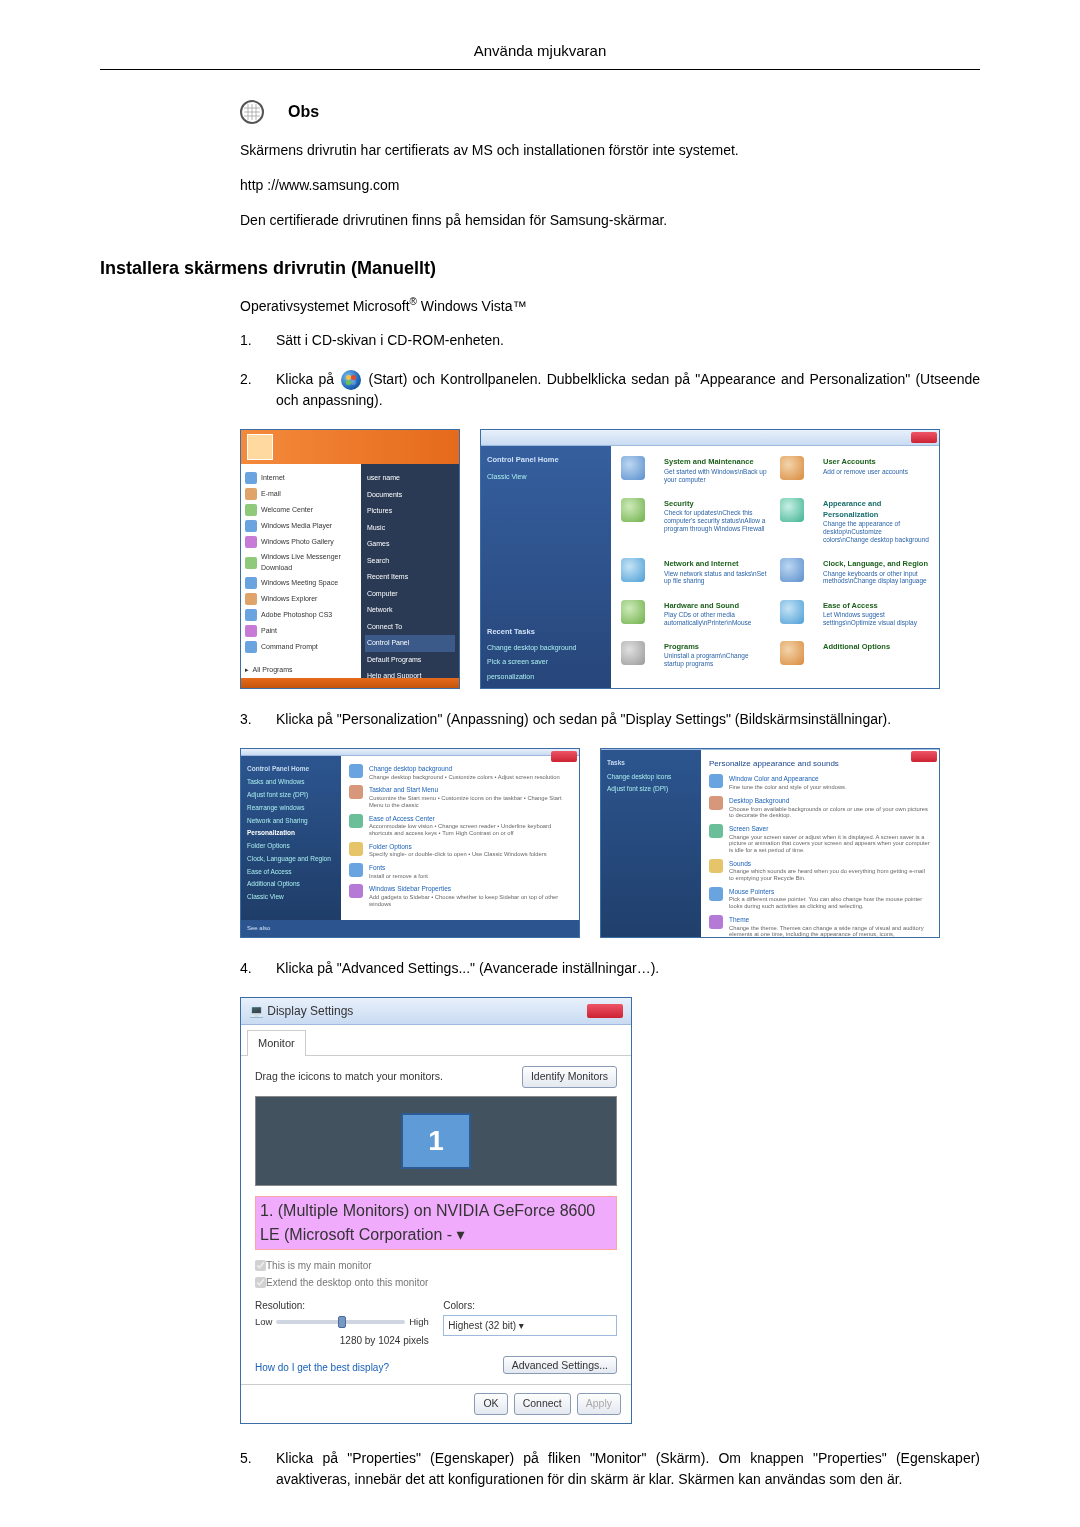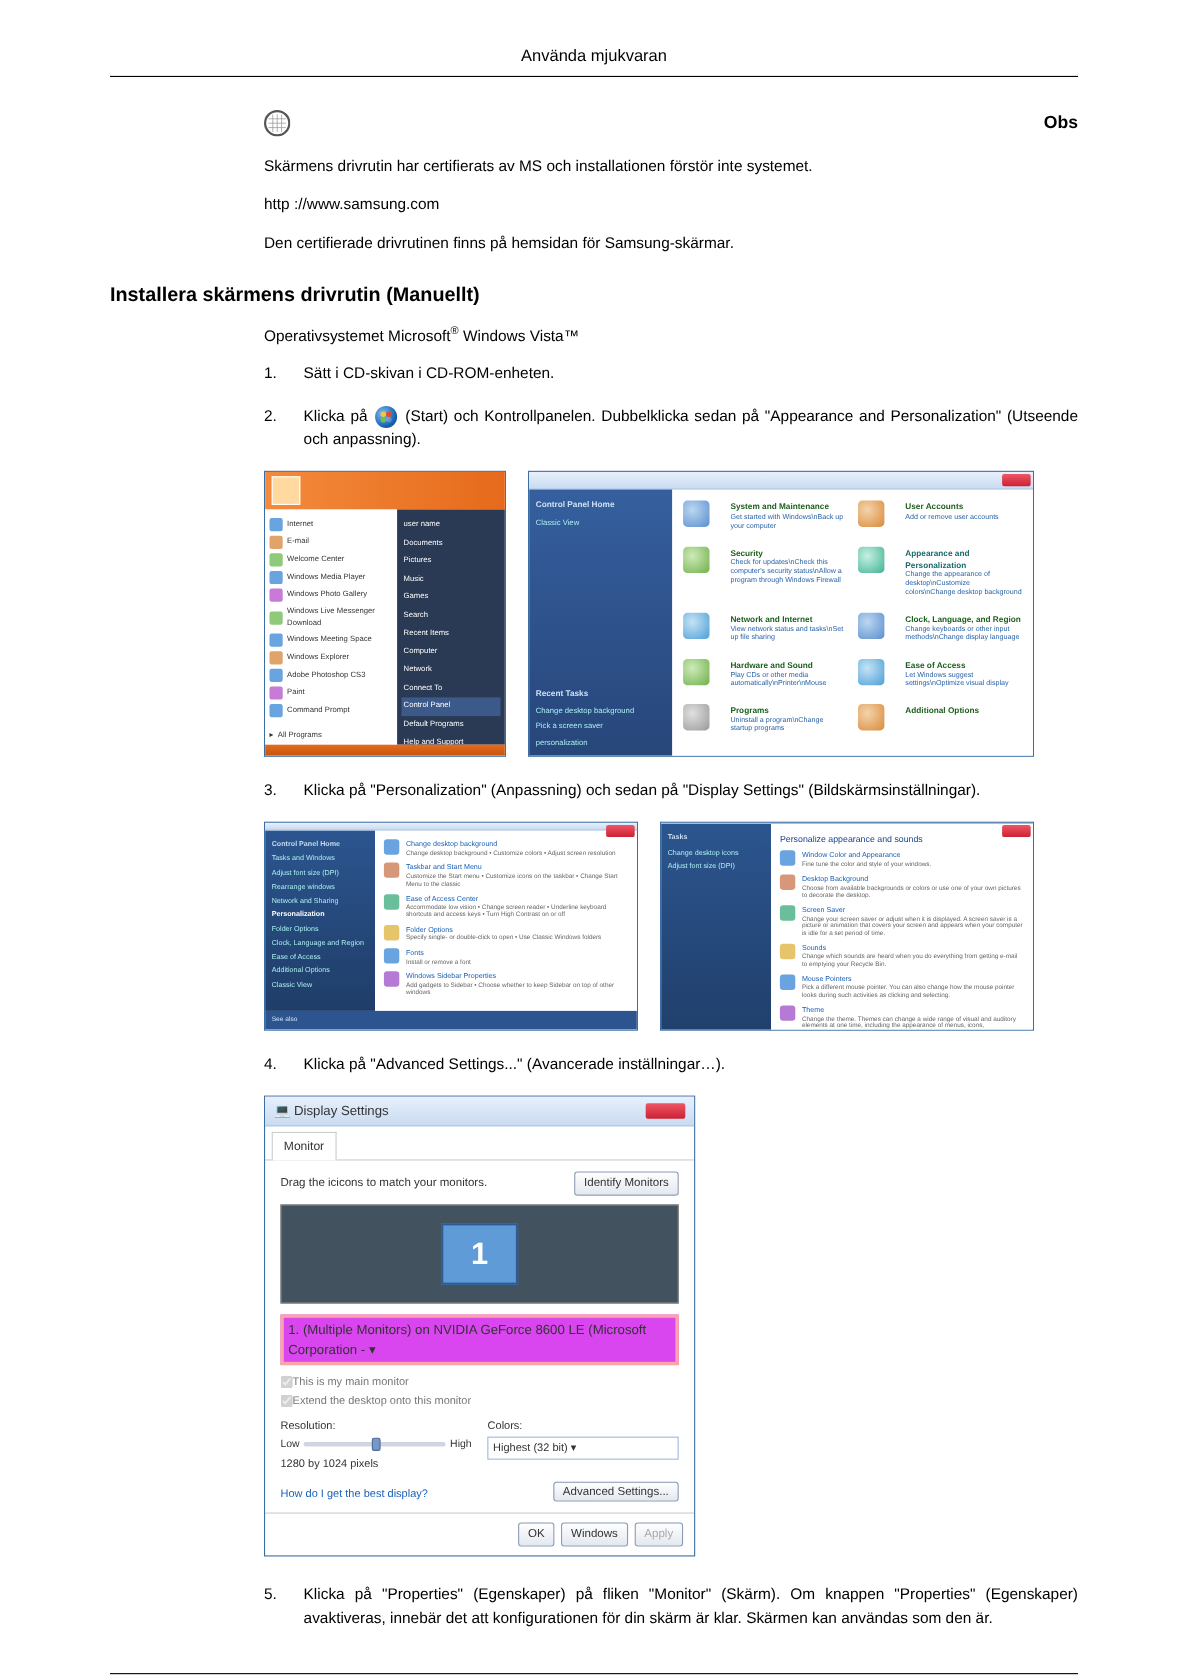--- a/index.html
+++ b/index.html
@@ -21,21 +21,20 @@
       padding-bottom: 6px;
       border-bottom: 1px solid #000;
       margin-bottom: 30px;
     }
     .obs-row {
       margin-left: 140px;
       display: flex;
       align-items: center;
       gap: 24px;
       margin-bottom: 16px;
-      justify-content: space-between;
     }
     .obs-icon {
       width: 24px;
       height: 24px;
       display: inline-flex;
       align-items: center;
       justify-content: center;
     }
     .obs-label {
       font-weight: bold;
@@ -299,24 +298,24 @@
       background:#5f9bd6;
       border:2px solid #2d5c95;
       color:#fff;
       font-size:28px;
       display:flex;
       align-items:center;
       justify-content:center;
       font-weight:bold;
     }
     .ds-select {
-      border:3px solid #fca5a5;
+      border:1px solid #fca5a5;
       padding:2px 4px;
-      font-size:12px;
-      background:#d946ef;
+      font-size:16px;
+      background:#f0abfc;
       width:100%;
       margin-bottom:8px;
     }
     .ds-check { font-size:10px; color:#777; margin-bottom:2px; display:flex; gap:0; align-items:center; }
     .ds-check input { width:11px; height:11px; }
     .ds-grid {
       display:flex;
       justify-content:space-between;
       margin-top:8px;
       font-size:10px;
@@ -337,21 +336,21 @@
       border-radius:2px;
     }
     .ds-thumb {
       position:absolute;
       top:-4px; left:48%;
       width:8px; height:12px;
       background:#7898c4;
       border:1px solid #4a6a9a;
       border-radius:2px;
     }
-    .ds-res-val { text-align:left; font-size:10px; margin-top:4px; }
+    .ds-res-val { text-align:right; font-size:10px; margin-top:4px; }
     .ds-color-sel {
       border:1px solid #9db9de;
       padding:2px 4px;
       font-size:10px;
       background:#fff;
       width:100%;
     }
     .ds-link { color:#1a60b7; font-size:10px; margin-top:12px; display:inline-block; }
     .ds-adv { text-align:right; margin-top:-18px; }
     .ds-footer {
@@ -738,21 +737,21 @@
         <div class="ds-col">
           <div class="ds-lbl">Colors:</div>
           <div class="ds-color-sel"><span>Highest (32 bit)</span> ▾</div>
         </div>
       </div>
       <a class="ds-link">How do I get the best display?</a>
       <div class="ds-adv"><span class="ds-btn">Advanced Settings...</span></div>
     </div>
     <div class="ds-footer">
       <span class="ds-btn">OK</span>
-      <span class="ds-btn">Windows</span>
+      <span class="ds-btn">Connect</span>
       <span class="ds-btn" style="color:#aaa">Apply</span>
     </div>
   </div>
 
   <ol class="steps" style="counter-reset: step 4; margin-top:24px">
     <li>Klicka på "Properties" (Egenskaper) på fliken "Monitor" (Skärm). Om knappen "Properties" (Egenskaper) avaktiveras, innebär det att konfigurationen för din skärm är klar. Skärmen kan användas som den är.</li>
   </ol>
 
   <div class="bottom-rule"></div>
 </div>

